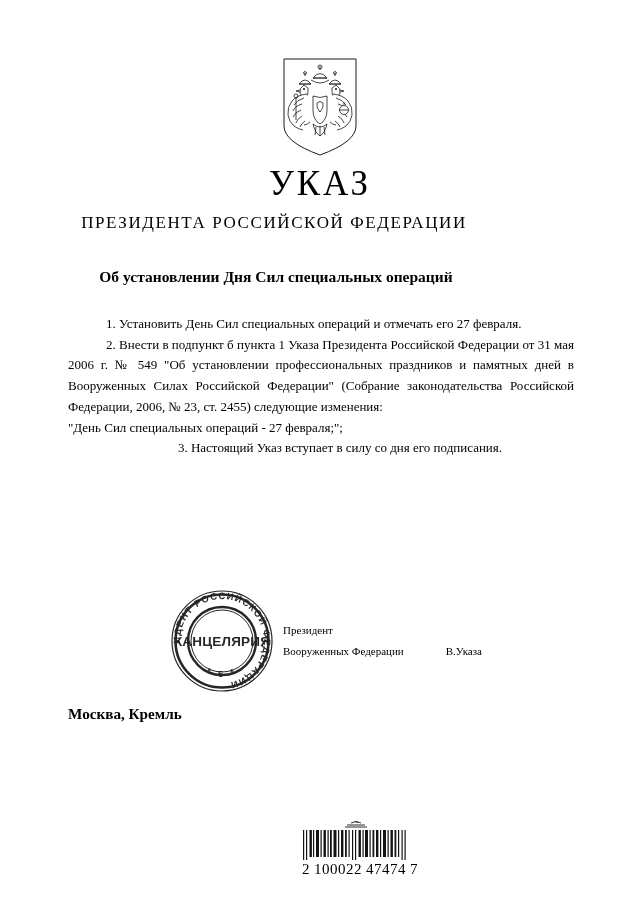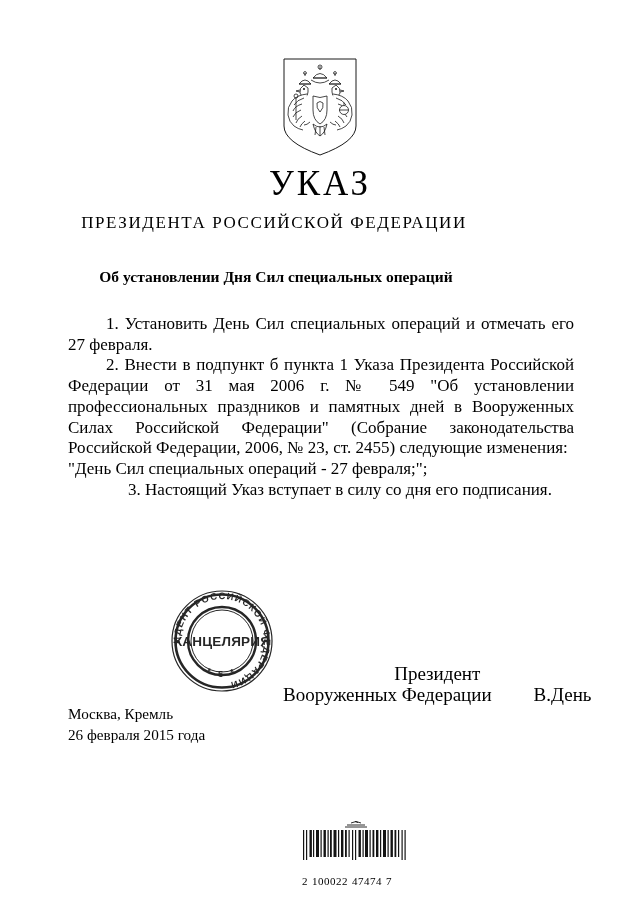--- a/index.html
+++ b/index.html
@@ -61,41 +61,40 @@
     line-height: 20px;
     font-weight: 700;
   }
 
   
   .body-block {
     position: absolute;
     left: 68px;
     top: 314px;
     width: 506px;
-    font-size: 17px;
+    font-size: 13px;
     line-height: 20.7px;
     text-align: justify;
     text-justify: inter-word;
   }
   .body-block p {
     margin: 0;
     text-indent: 38px;
   }
   .body-block p.no-indent { text-indent: 0; }
   .body-block p.last-line { text-align: center; }
 
   
   .signature {
     position: absolute;
     left: 283px;
-    top: 663px;
-    font-size: 19px;
+    top: 620px;
+    font-size: 11px;
     line-height: 21px;
     white-space: nowrap;
-    text-align: center;
   }
   .signature .sig-line2 {
     display: block;
   }
   .signature .sig-name {
     display: inline-block;
     margin-left: 42px;
   }
 
   
@@ -110,45 +109,45 @@
   .stamp svg { display: block; width: 100%; height: 100%; }
 
   
   .footer-block {
     position: absolute;
     left: 68px;
     top: 703px;
     font-size: 15.2px;
     line-height: 21px;
   }
-  .footer-block div { white-space: nowrap; }
+  .footer-block div { white-space: nowrap; font-weight: bold; }
 
   
   .barcode-wrap {
     position: absolute;
     left: 300px;
     top: 820px;
     width: 112px;
   }
   .barcode-mark {
     height: 9px;
     width: 26px;
     margin: 0 auto 1px auto;
   }
   .barcode-mark svg { display:block; width:100%; height:100%; }
   .barcode-bars {
     height: 30px;
     width: 112px;
   }
   .barcode-bars svg { display:block; width:100%; height:100%; }
   .barcode-digits {
-    font-size: 11px;
+    font-size: 15px;
     line-height: 13px;
     letter-spacing: 0.5px;
-    margin-top: 15px;
+    margin-top: 3px;
     padding-left: 2px;
     white-space: nowrap;
   }
   .barcode-digits .d-sep { display:inline-block; width:4px; }
 </style>
 </head>
 <body>
 
 <div class="page">
 
@@ -222,21 +221,21 @@
 
   <div class="body-block">
     <p>1. Установить День Сил специальных операций и отмечать его 27 февраля.</p>
     <p>2. Внести в подпункт б пункта 1 Указа Президента Российской Федерации от 31 мая 2006 г. № 549 "Об установлении профессиональных праздников и памятных дней в Вооруженных Силах Российской Федерации" (Собрание законодательства Российской Федерации, 2006, № 23, ст. 2455) следующие изменения:</p>
     <p class="no-indent">"День Сил специальных операций - 27 февраля;";</p>
     <p class="last-line">3. Настоящий Указ вступает в силу со дня его подписания.</p>
   </div>
 
   <div class="signature">
     <span class="sig-line1">Президент</span>
-    <span class="sig-line2"><span>Вооруженных Федерации</span><span class="sig-name">В.День</span></span>
+    <span class="sig-line2"><span>Вооруженных Федерации</span><span class="sig-name">В.Указа</span></span>
   </div>
 
   <div class="stamp">
     <svg viewBox="0 0 108 108" xmlns="http://www.w3.org/2000/svg">
       <defs>
         <path id="ringOuter" d="M54,54 m-42,0 a42,42 0 1,1 84,0 a42,42 0 1,1 -84,0"></path>
         <path id="ringLower" d="M54,54 m-36,0 a36,36 0 1,0 72,0"></path>
       </defs>
       <g fill="none" stroke="#141414">
         <circle cx="54" cy="54" r="50" stroke-width="1.2"></circle>
@@ -251,21 +250,20 @@
         <text font-size="9.4" letter-spacing="3">
           <textPath href="#ringLower" startOffset="50%" text-anchor="middle">* 5 *</textPath>
         </text>
         <text x="54" y="58.5" font-size="13.5" text-anchor="middle" letter-spacing="0.2">КАНЦЕЛЯРИЯ</text>
       </g>
     </svg>
   </div>
 
   <div class="footer-block">
     <div>Москва, Кремль</div>
-    <div>26 февраля 2015 года</div>
   </div>
 
   <div class="barcode-wrap">
     <div class="barcode-mark">
       <svg viewBox="0 0 26 9" xmlns="http://www.w3.org/2000/svg">
         <g stroke="#141414" stroke-width="0.9" fill="none">
           <path d="M2 7 h22"></path>
           <path d="M4 5 h18"></path>
           <path d="M8 3 q5 -3 10 0"></path>
           <path d="M12 1.5 l3 1"></path>

